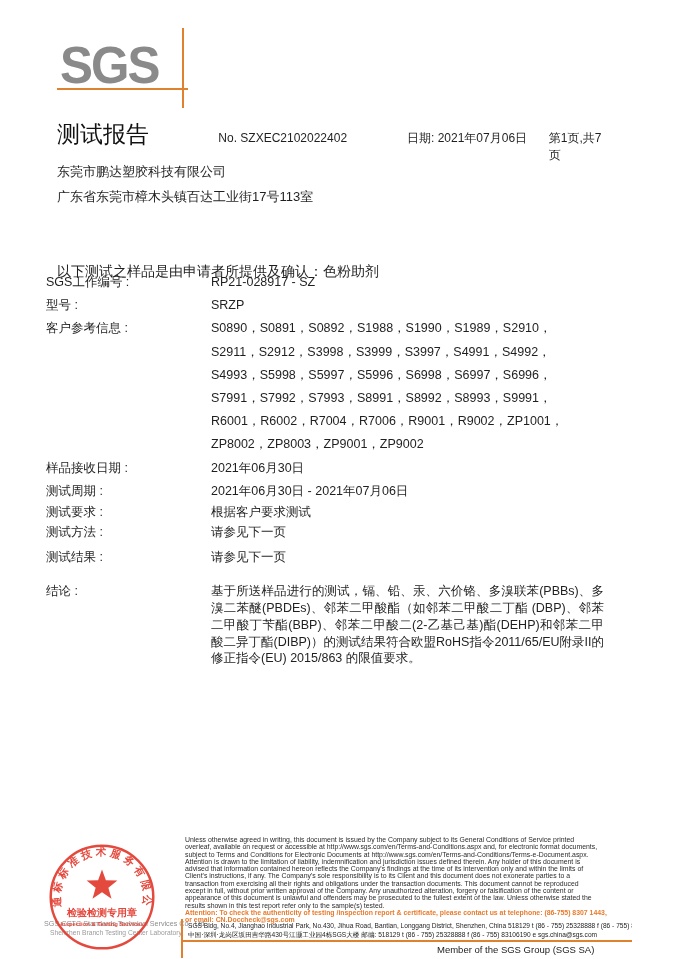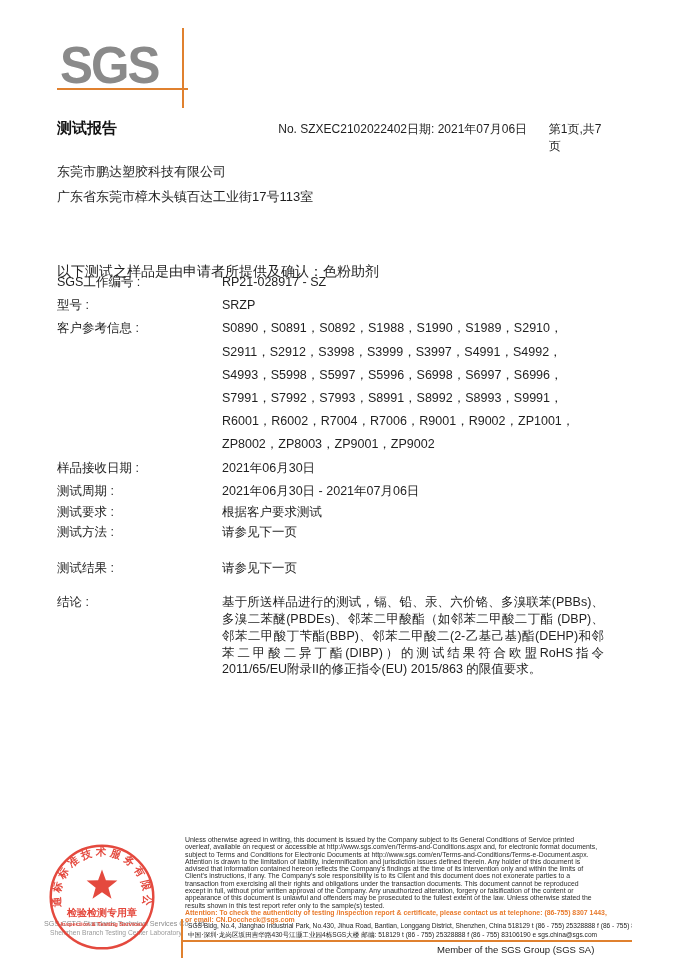--- a/index.html
+++ b/index.html
@@ -11,37 +11,37 @@
   .logo-text {
     position:absolute; left:60px; top:40px;
     font-size:52px; font-weight:bold; color:#8a8a8a;
     letter-spacing:-2px; transform:scaleX(0.95); transform-origin:left top;
     line-height:50px;
   }
   .logo-hline { position:absolute; left:57px; top:88px; width:131px; height:2px; background:#e0812f; }
   .logo-vline { position:absolute; left:182px; top:28px; width:2px; height:80px; background:#e0812f; }
 
   .title-row { position:absolute; left:57px; top:119px; right:20px; display:flex; align-items:baseline; }
-  .report-title { width:165px; font-size:15px; font-weight:bold; color:#111; }
-  .report-no   { width:193px; font-size:12px;text-align:right; }
+  .report-title { width:165px; font-size:23px; font-weight:normal; color:#111; }
+  .report-no   { width:193px; font-size:12px; }
   .report-date { width:145px; font-size:12px; }
   .report-page { font-size:12px; }
 
   
   .applicant { position:absolute; left:57px; top:160px; font-size:13px; line-height:24.5px; }
 
   .sample-statement { position:absolute; left:57px; top:263px; font-size:14px; }
 
   
-  .fields { position:absolute; left:57px; top:271px; right:28px; font-size:12.5px; }
+  .fields { position:absolute; left:46px; top:271px; right:28px; font-size:12.5px; }
   .field-row { display:flex; line-height:23.2px; }
   .field-label { width:165px; flex:0 0 165px; }
   .field-value { flex:1; }
   .field-row:nth-child(6), .field-row:nth-child(7) { line-height:19.5px; }
-  .field-row:nth-child(8) { margin-top:15px; }
+  .field-row:nth-child(8) { margin-top:4px; }
   .field-row:nth-child(9) { margin-top:12px; }
   .field-row:nth-child(9) .field-label { line-height:17px; padding-top:2px; }
   .conclusion-para { line-height:16.8px; padding-top:2px; text-align:justify; }
 
   
   .legal { position:absolute; left:185px; top:836px; width:492px; font-size:6.9px;
            line-height:7.3px; color:#2b2b2b; white-space:nowrap; }
   .legal .attention-line { color:#e87a2c; font-weight:bold; }
   .addresses { position:absolute; left:188px; top:922px; font-size:6.6px; line-height:8.9px;
                color:#1d1d1d; white-space:nowrap; }

